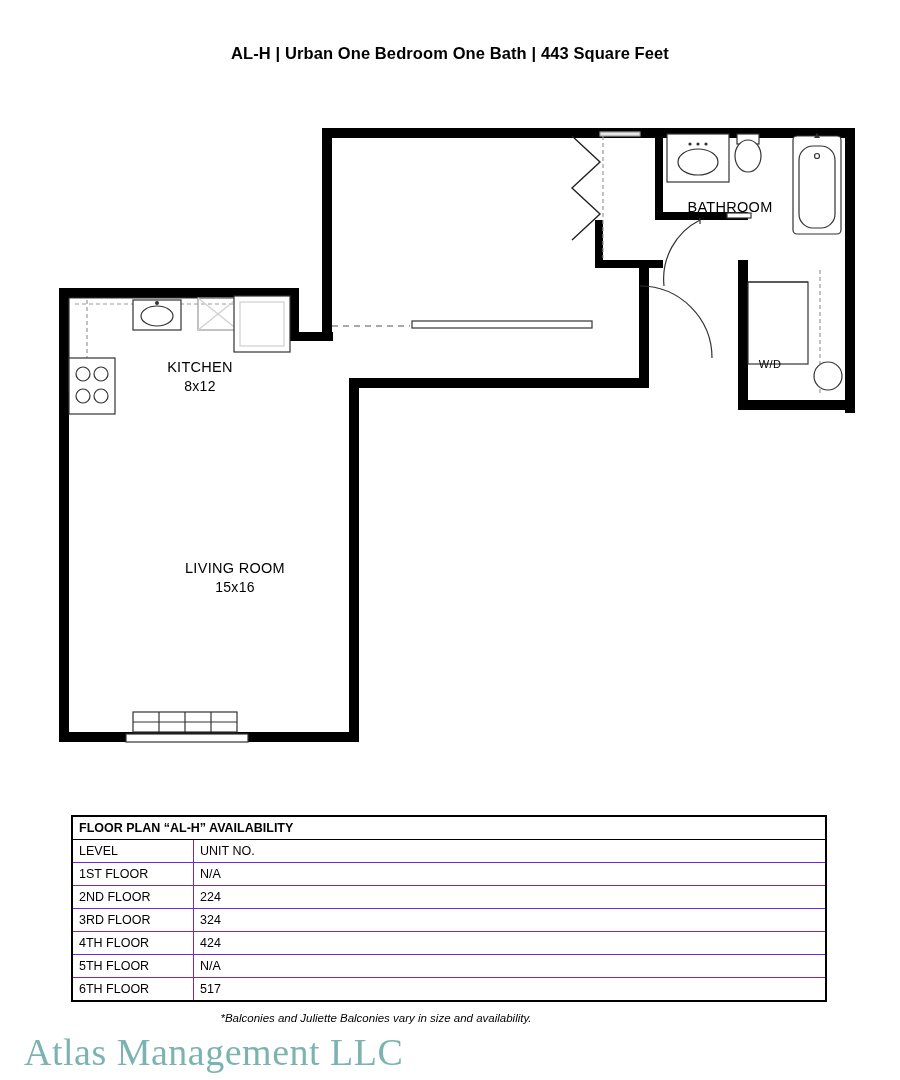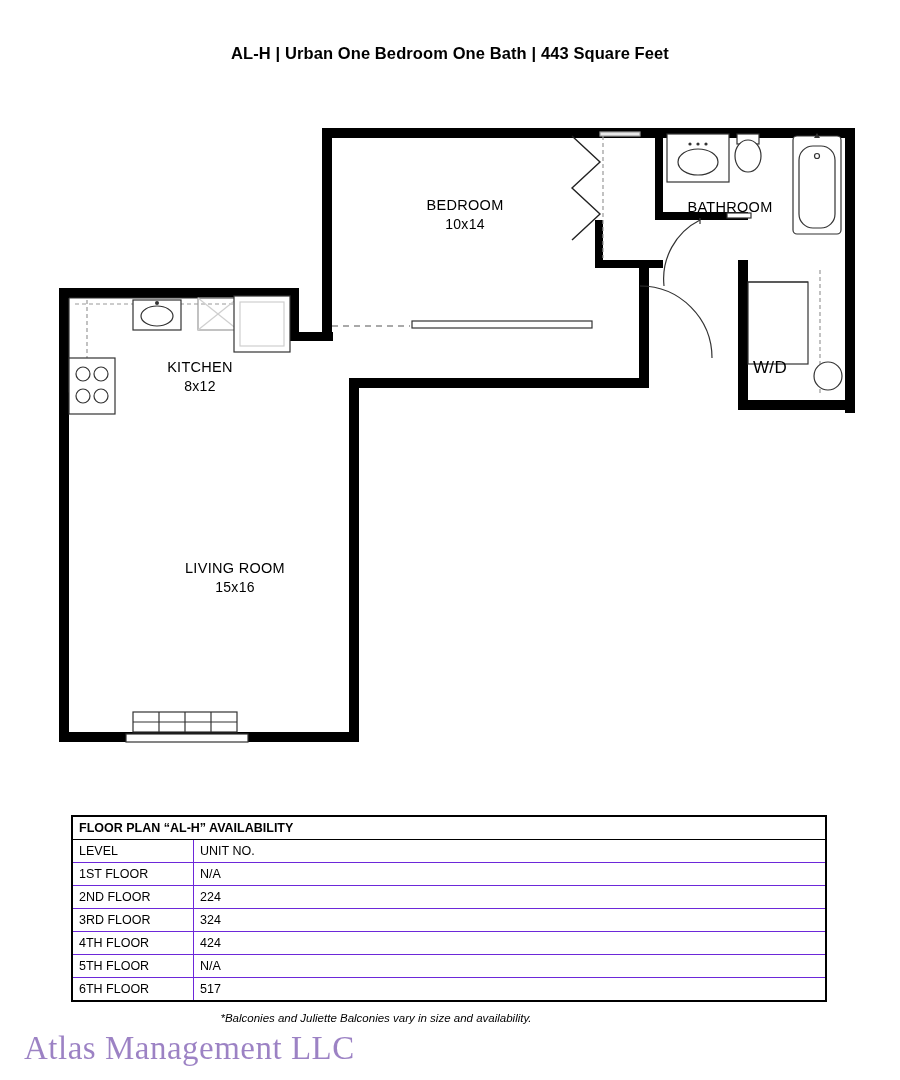--- a/index.html
+++ b/index.html
@@ -55,21 +55,21 @@
   }
 
   #label-bedroom  { left: 385px; top: 96px;  width: 160px; }
   #label-bathroom { left: 655px; top: 98px;  width: 150px; }
   #label-kitchen  { left: 125px; top: 258px; width: 150px; }
   #label-livingroom { left: 140px; top: 459px; width: 190px; }
   #label-wd {
     position: absolute;
     left: 740px; top: 258px; width: 60px;
     text-align: center;
-    font-size: 17px;
+    font-size: 11px;
     letter-spacing: 0.3px;
   }
 
   
   #availability {
     position: absolute;
     left: 71px;
     top: 815px;
     width: 756px;
     border: 2px solid #000;
@@ -104,22 +104,22 @@
     font-size: 11.5px;
     font-style: italic;
   }
 
   
   #watermark {
     position: absolute;
     left: 24px;
     top: 1030px;
     font-family: "Liberation Serif", serif;
-    font-size: 33px;
-    color: #4c1d95;
+    font-size: 38px;
+    color: #0f766e;
     opacity: 0.55;
     letter-spacing: 0.5px;
     white-space: nowrap;
   }
 </style>
 </head>
 <body>
 
 <div id="title">AL-H | Urban One Bedroom One Bath | 443 Square Feet</div>
 
@@ -217,24 +217,20 @@
 
       <rect x="133" y="612" width="104" height="20" fill="#ffffff" stroke="#333"></rect>
       <line x1="133" y1="622" x2="237" y2="622" stroke="#333"></line>
       <line x1="159" y1="612" x2="159" y2="632" stroke="#333"></line>
       <line x1="185" y1="612" x2="185" y2="632" stroke="#333"></line>
       <line x1="211" y1="612" x2="211" y2="632" stroke="#333"></line>
       <rect x="126" y="634" width="122" height="8" fill="#ffffff" stroke="#333"></rect>
     </g>
   </svg>
 
-  <div class="room-label" id="label-bedroom">
-    <span>BEDROOM</span>
-    <span class="dim">10x14</span>
-  </div>
 
   <div class="room-label" id="label-bathroom">
     <span>BATHROOM</span>
   </div>
 
   <div class="room-label" id="label-kitchen">
     <span>KITCHEN</span>
     <span class="dim">8x12</span>
   </div>
 

